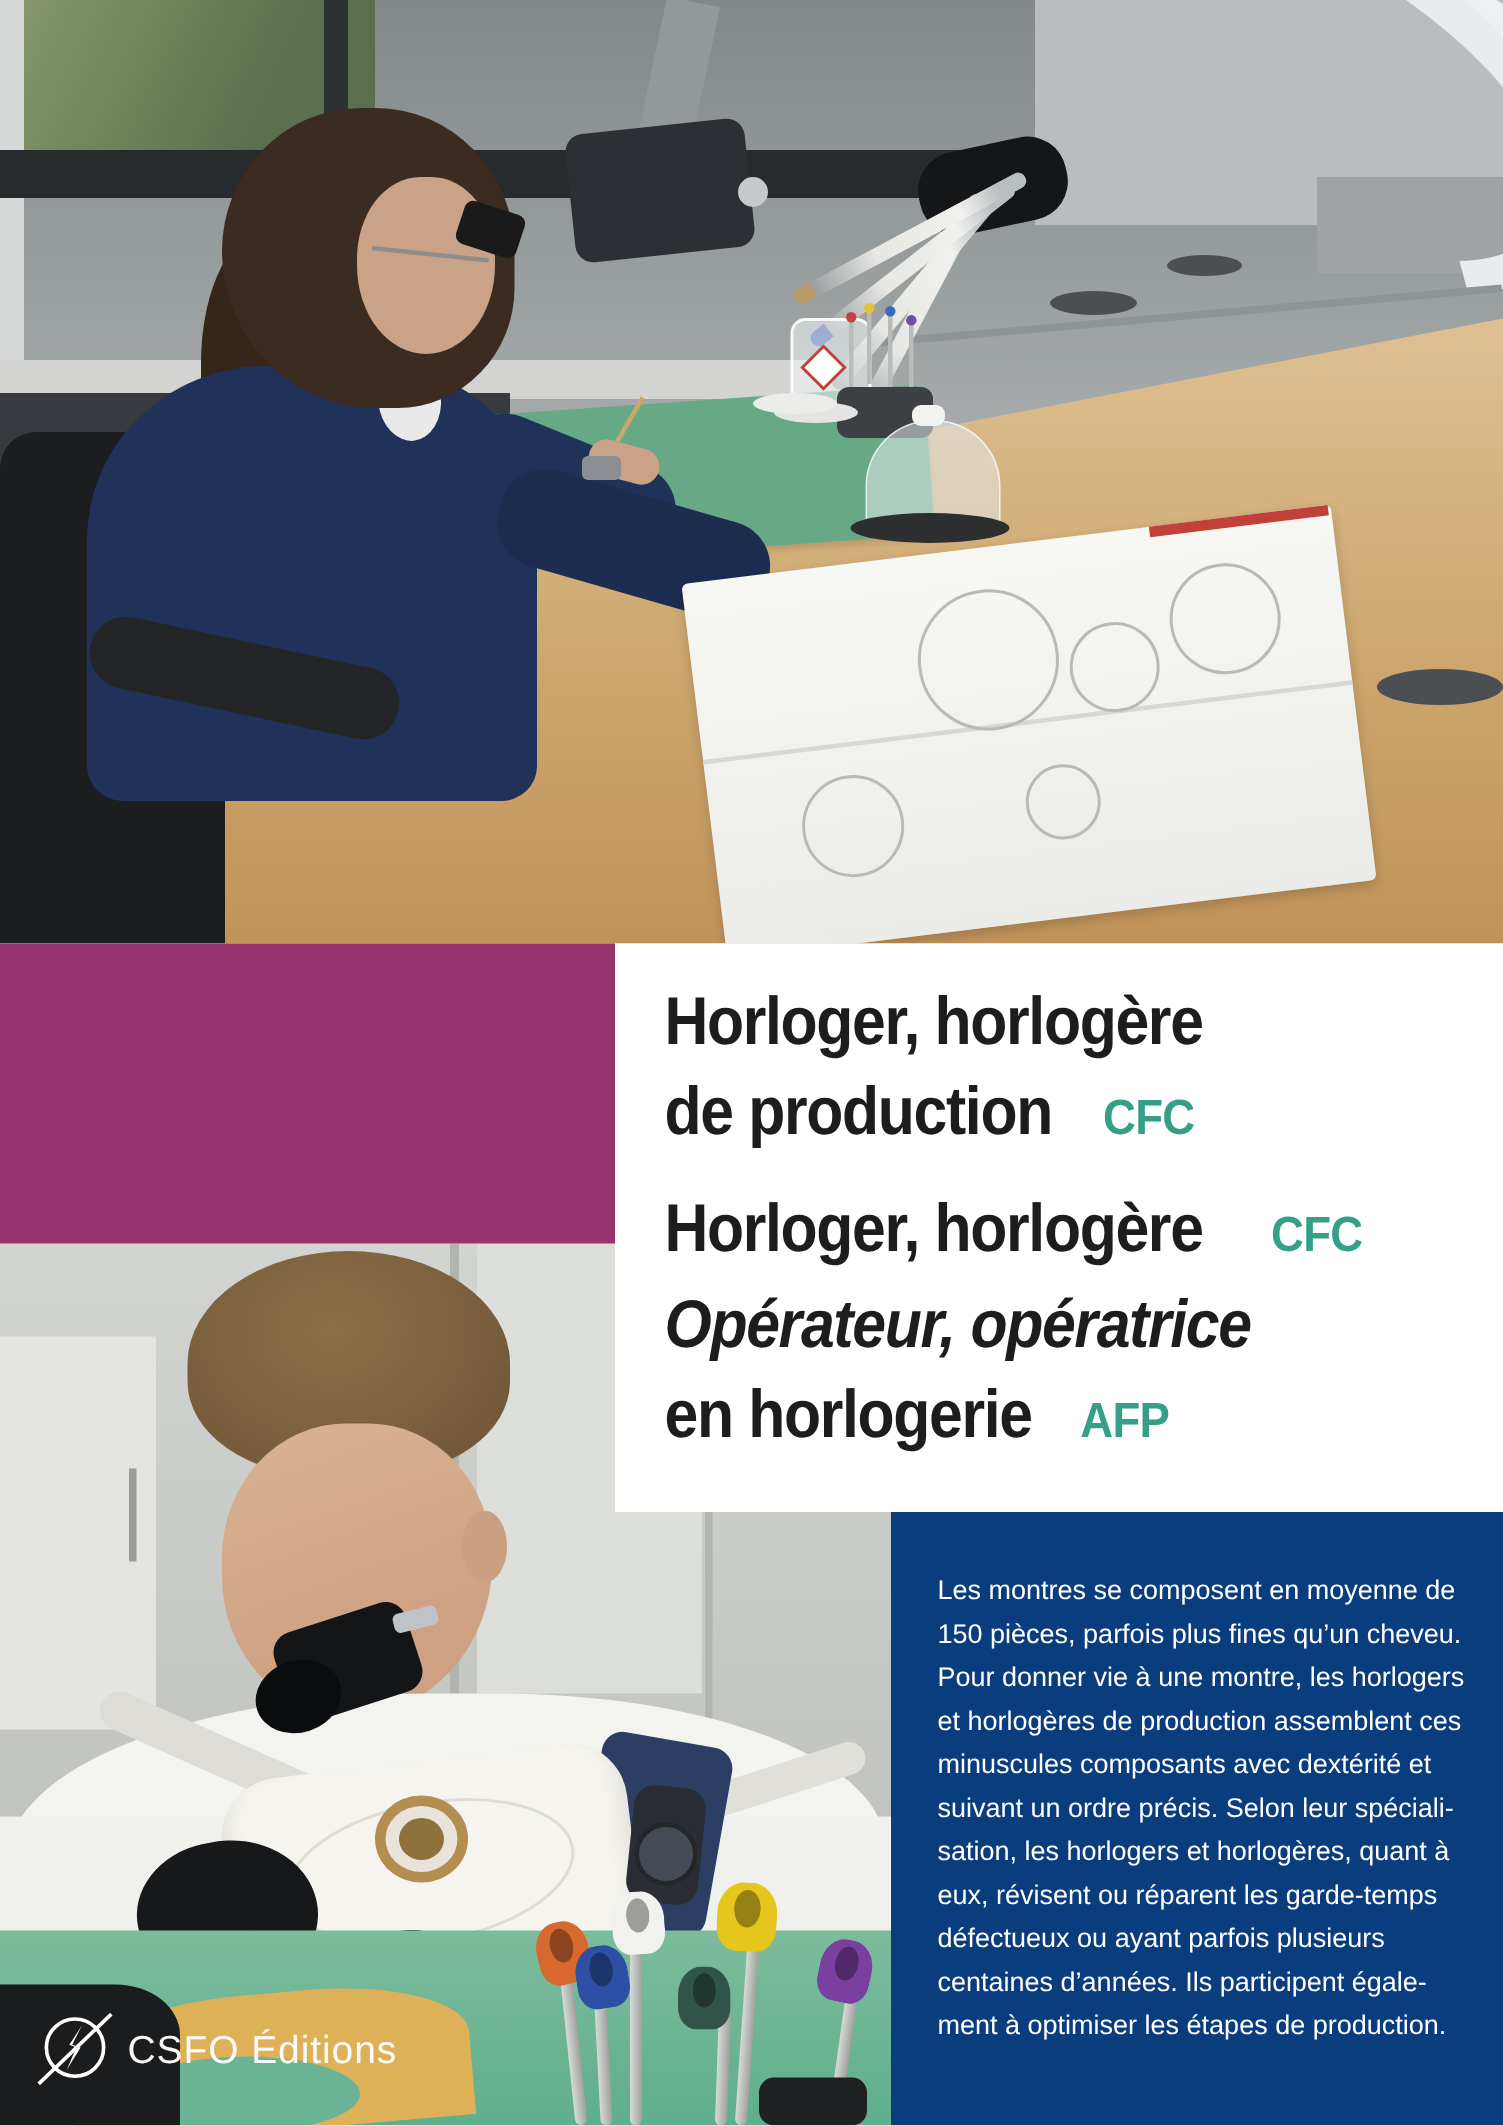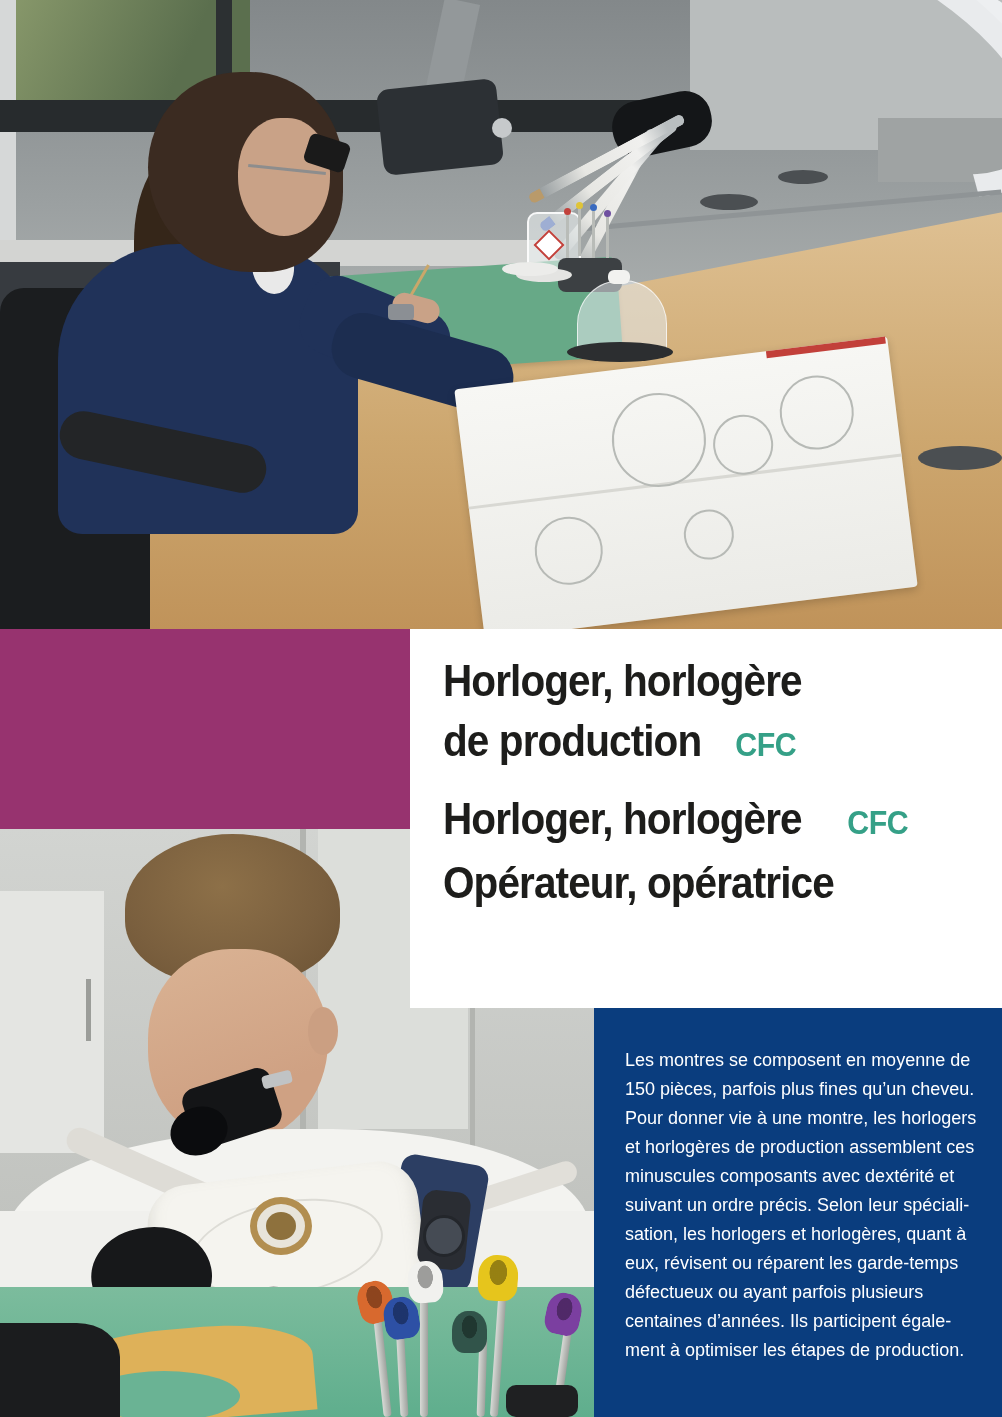--- a/index.html
+++ b/index.html
@@ -9,21 +9,21 @@
   
   .photo-top{left:0;top:0;width:1002px;height:629px;overflow:hidden;background:#9aa0a1;z-index:1;}
   .purple-block{left:0;top:629px;width:410px;height:200px;background:#97336F;z-index:2;}
   .title-panel{left:410px;top:629px;width:592px;height:379px;background:#fff;z-index:3;box-sizing:border-box;padding:22px 30px 0 33px;}
   .photo-bottom{left:0;top:829px;width:594px;height:588px;overflow:hidden;background:#c6c8c4;z-index:1;}
   .info-panel{left:594px;top:1008px;width:408px;height:409px;background:#0A3D7E;z-index:4;box-sizing:border-box;padding:38px 20px 0 31px;}
 
   
   .trow{display:flex;justify-content:flex-start;align-items:baseline;height:60px;line-height:60px;white-space:nowrap;}
   .gap-lg{margin-top:18px;}
-  .gap-sm{margin-top:4px;}
+  .gap-sm{margin-top:4px;font-style:italic;}
   .ttext{display:inline-block;font-size:45px;font-weight:bold;color:#1D1D1B;letter-spacing:-1px;transform:scaleX(.9);transform-origin:0 70%;}
   .ttag{display:inline-block;font-size:33px;font-weight:bold;color:#35A087;letter-spacing:-.5px;transform:scaleX(.92);transform-origin:100% 70%;}
 
   
   .desc{margin:0;color:#FFFFFF;font-size:18px;line-height:29px;white-space:pre;letter-spacing:0;}
 
   
   .publisher{left:23px;top:510px;display:flex;align-items:center;z-index:5;}
   .pubname{color:#fff;font-size:26px;font-weight:normal;letter-spacing:.6px;margin-left:8px;opacity:.97;}
 
@@ -229,20 +229,24 @@
       <span class="ttag">CFC</span>
     </div>
     <div class="trow gap-lg">
       <span class="ttext">Horloger, horlogère</span>
       <span class="ttag">CFC</span>
     </div>
     <div class="trow gap-sm">
       <span class="ttext">Opérateur, opératrice</span>
       <span class="ttag"></span>
     </div>
+    <div class="trow">
+      <span class="ttext">en horlogerie</span>
+      <span class="ttag">AFP</span>
+    </div>
   </section>
 
   <section class="abs photo-bottom">
     <div class="abs pb-bg"></div>
     <div class="abs pb-bright"></div>
     <div class="abs pb-door1"></div>
     <div class="abs pb-door2"></div>
     <div class="abs pb-cabinet"></div>
     <div class="abs pb-handle"></div>
     <div class="abs pb-hair"></div>
@@ -275,20 +279,28 @@
     <div class="abs sd-shaft sd5"></div>
     <div class="abs sd-shaft sd6"></div>
     <div class="abs sd-cap c-orange"></div>
     <div class="abs sd-cap c-blue"></div>
     <div class="abs sd-cap c-white"></div>
     <div class="abs sd-cap c-yellow"></div>
     <div class="abs sd-cap c-green"></div>
     <div class="abs sd-cap c-purple"></div>
     <div class="abs sd-holder"></div>
 
+    <div class="abs publisher">
+      <svg width="54" height="54" viewBox="0 0 58 58">
+        <line x1="3" y1="54" x2="55" y2="4" stroke="#ffffff" stroke-width="2.6"></line>
+        <circle cx="29" cy="28" r="20.5" fill="none" stroke="#ffffff" stroke-width="2.6"></circle>
+        <path d="M34 12 L27 26 L33 28 L23 44 L30 28 L25 26 Z" fill="#ffffff"></path>
+      </svg>
+      <span class="pubname">CSFO Éditions</span>
+    </div>
   </section>
 
   <section class="abs info-panel">
     <p class="desc">Les montres se composent en moyenne de
 150 pièces, parfois plus fines qu’un cheveu.
 Pour donner vie à une montre, les horlogers
 et horlogères de production assemblent ces
 minuscules composants avec dextérité et
 suivant un ordre précis. Selon leur spéciali-
 sation, les horlogers et horlogères, quant à

